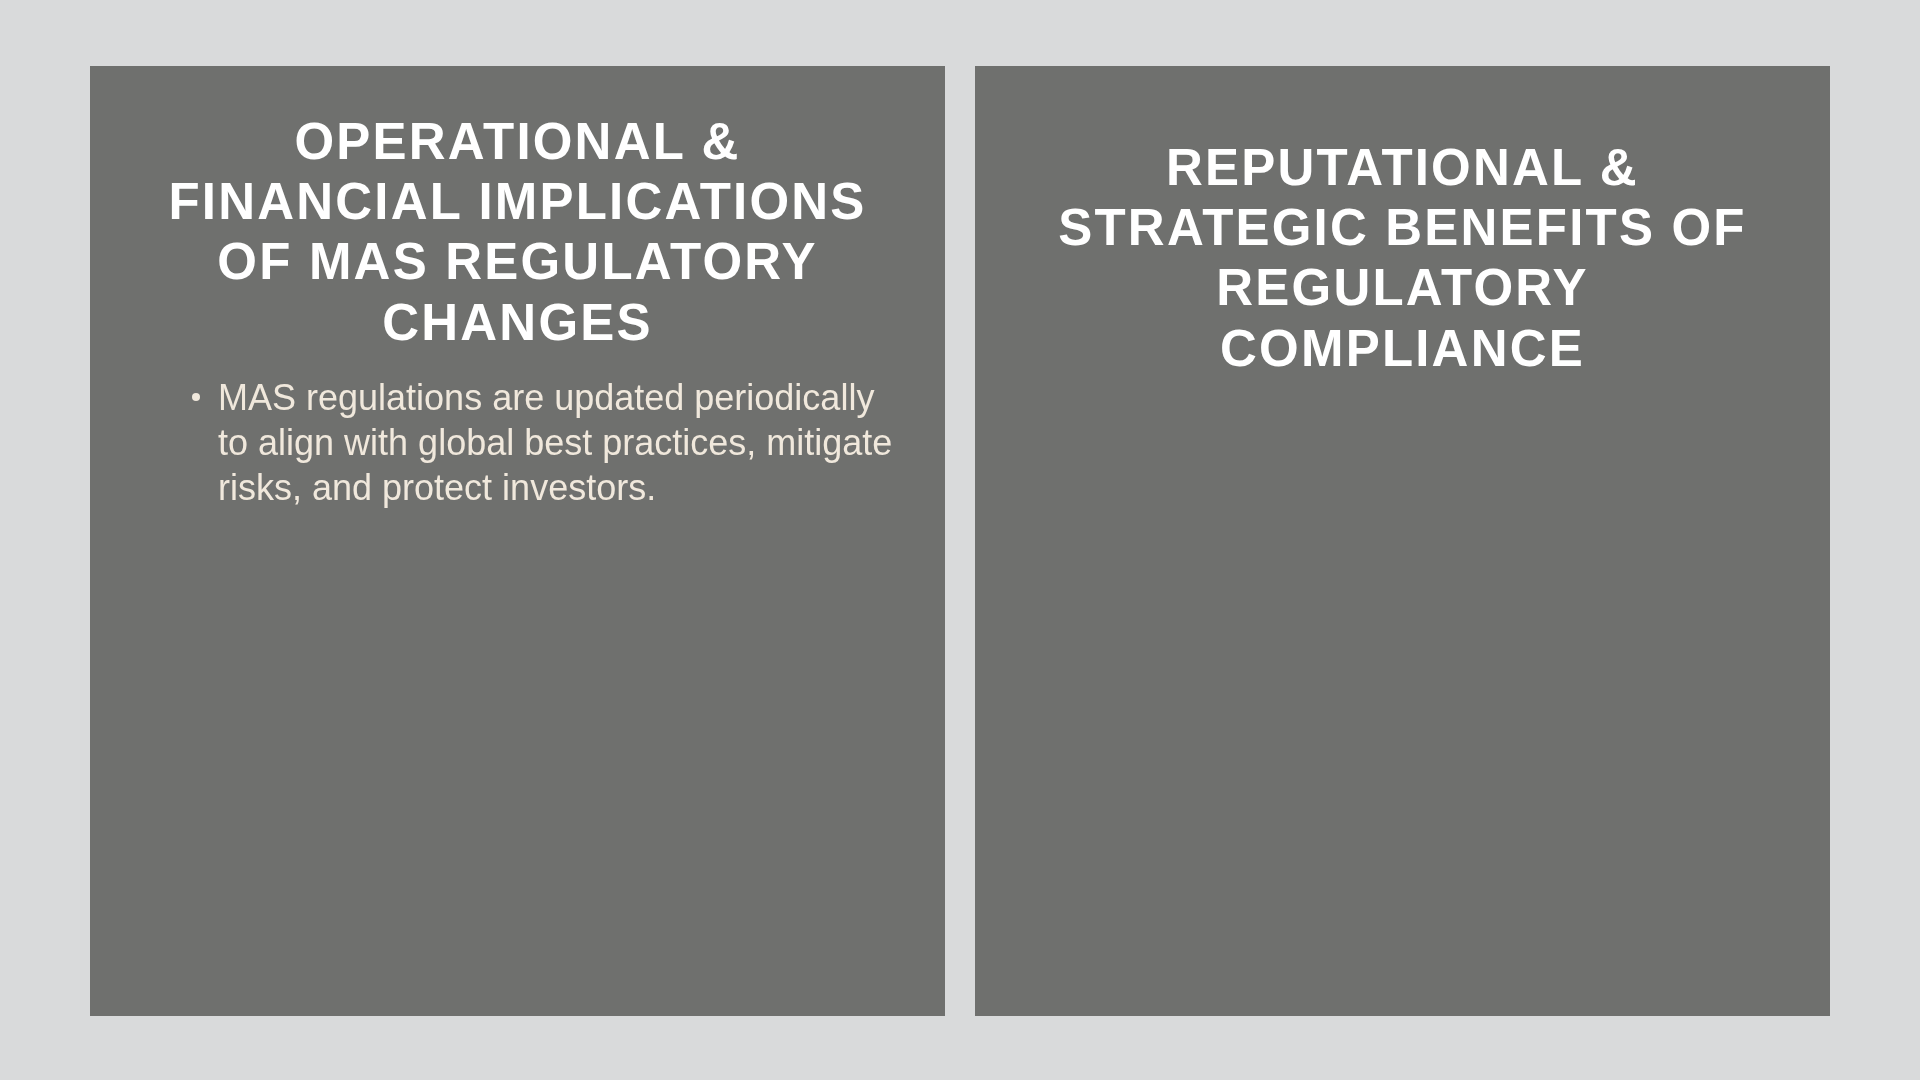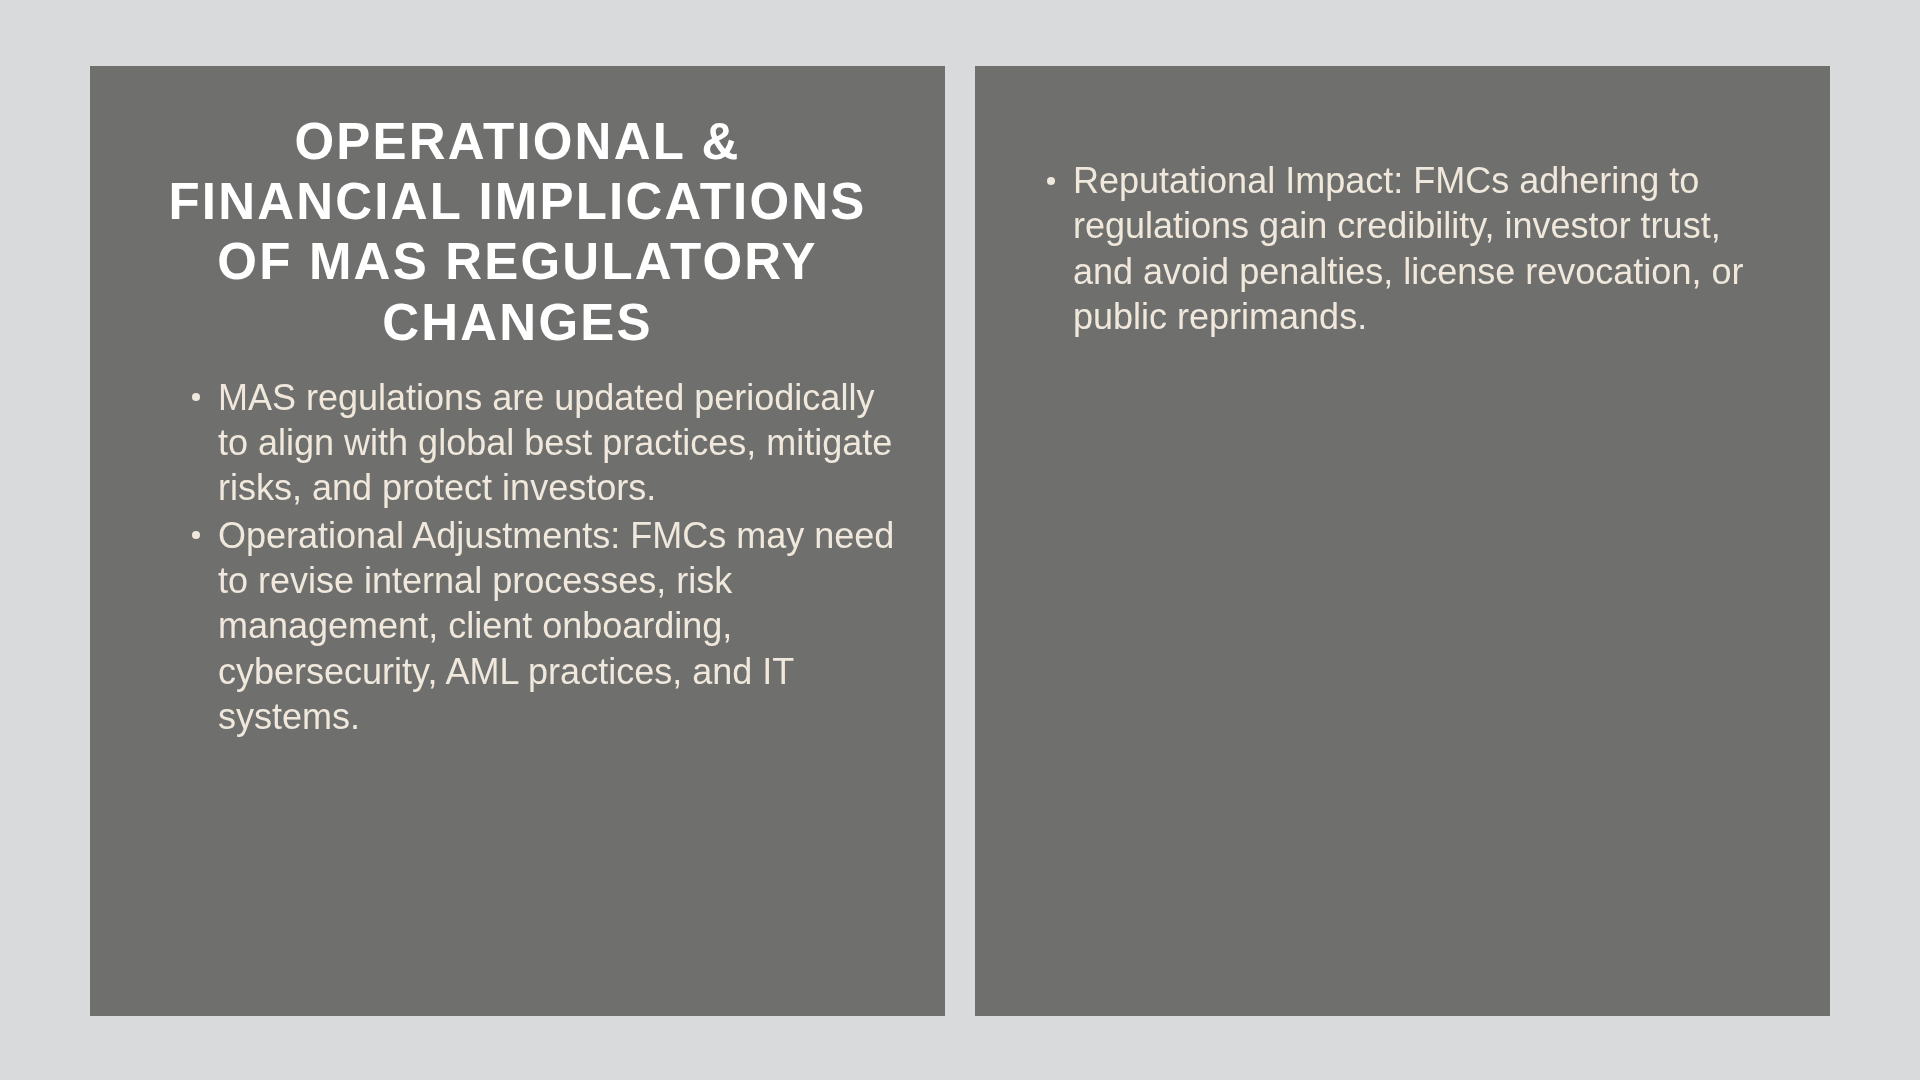--- a/index.html
+++ b/index.html
@@ -110,30 +110,23 @@
 <div class="slide">
   <div class="cards">
 
     <section class="card card-left">
       <h2 class="card-title">Operational &amp; Financial Implications of MAS Regulatory Changes</h2>
       <ul class="bullets">
         <li>
           <span class="dot"></span>
           <span class="bullet-text">MAS regulations are updated periodically to align with global best practices, mitigate risks, and protect investors.</span>
         </li>
-        <li>
-          <span class="dot"></span>
-          <span class="bullet-text">Operational Adjustments: FMCs may need to revise internal processes, risk management, client onboarding, cybersecurity, AML practices, and IT systems.</span>
-        </li>
       </ul>
     </section>
 
     <section class="card card-right">
+      <h2 class="card-title">Reputational &amp; Strategic Benefits of Regulatory Compliance</h2>
       <ul class="bullets">
-        <li>
-          <span class="dot"></span>
-          <span class="bullet-text">Reputational Impact: FMCs adhering to regulations gain credibility, investor trust, and avoid penalties, license revocation, or public reprimands.</span>
-        </li>
       </ul>
     </section>
 
   </div>
 </div>
 
 </body></html>

